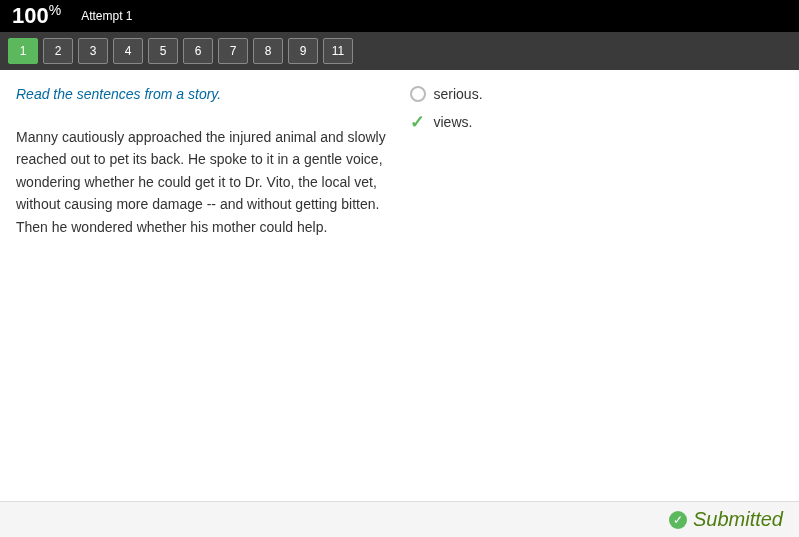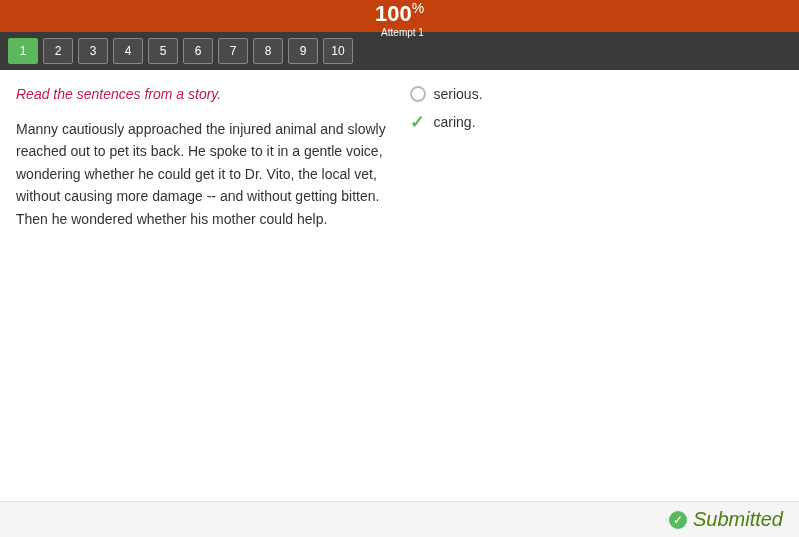--- a/index.html
+++ b/index.html
@@ -1,35 +1,34 @@
 <!DOCTYPE html>
 <html><head>
   <meta charset="utf-8">
   <style>
     * { box-sizing: border-box; margin: 0; padding: 0; }
     body { font-family: Arial, sans-serif; font-size: 14px; background: #fff; width: 799px; height: 537px; overflow: hidden; }
 
     
     #header {
-      background: #c2410c;
+      background: #000000;
       height: 32px;
       display: flex;
       align-items: center;
       padding: 0 12px;
-      flex-direction: column;
     }
     #score {
       font-size: 22px;
       font-weight: bold;
       color: #fff;
     }
     #attempt {
-      font-size: 10px;
+      font-size: 12px;
       color: #fff;
-      margin-left: 6px;
+      margin-left: 20px;
     }
 
     
     #navbar {
       background: #3a3a3a;
       height: 38px;
       display: flex;
       align-items: center;
       padding: 0 8px;
       gap: 5px;
@@ -62,22 +61,22 @@
       height: calc(537px - 32px - 38px - 36px);
     }
 
     
     #left-panel {
       flex: 1;
       max-width: 380px;
     }
     #prompt-label {
       font-size: 14px;
-      color: #be185d;
-      margin-bottom: 16px;
+      color: #0369a1;
+      margin-bottom: 24px;
       font-style: italic;
     }
     #passage {
       font-size: 14px;
       color: #333;
       line-height: 1.6;
     }
 
     
     #right-panel {
@@ -161,37 +160,37 @@
 <div id="navbar">
 <div class="nav-btn active">1</div>
     <div class="nav-btn">2</div>
     <div class="nav-btn">3</div>
     <div class="nav-btn">4</div>
     <div class="nav-btn">5</div>
     <div class="nav-btn">6</div>
     <div class="nav-btn">7</div>
     <div class="nav-btn">8</div>
     <div class="nav-btn">9</div>
-    <div class="nav-btn">10</div>
+    <div class="nav-btn">11</div>
   </div>
 
 <div id="main">
   <div id="left-panel">
     <div id="prompt-label">Read the sentences from a story.</div>
     <div id="passage">Manny cautiously approached the injured animal and slowly reached out to pet its back. He spoke to it in a gentle voice, wondering whether he could get it to Dr. Vito, the local vet, without causing more damage -- and without getting bitten. Then he wondered whether his mother could help.</div>
   </div>
   <div id="right-panel">
     <div id="answer-options">
     <div class="answer-option">
           <div class="radio-circle"></div>
           <span>serious.</span>
         </div>
         <div class="answer-option">
           <div class="check-mark" style="color: rgb(92, 184, 92);">✓</div>
-          <span>caring.</span>
+          <span>views.</span>
         </div>
       </div>
   </div>
 </div>
 
 <div id="footer">
   <div id="submitted-icon">
     <span>✓</span>
   </div>
   <span id="submitted-text">Submitted</span>

